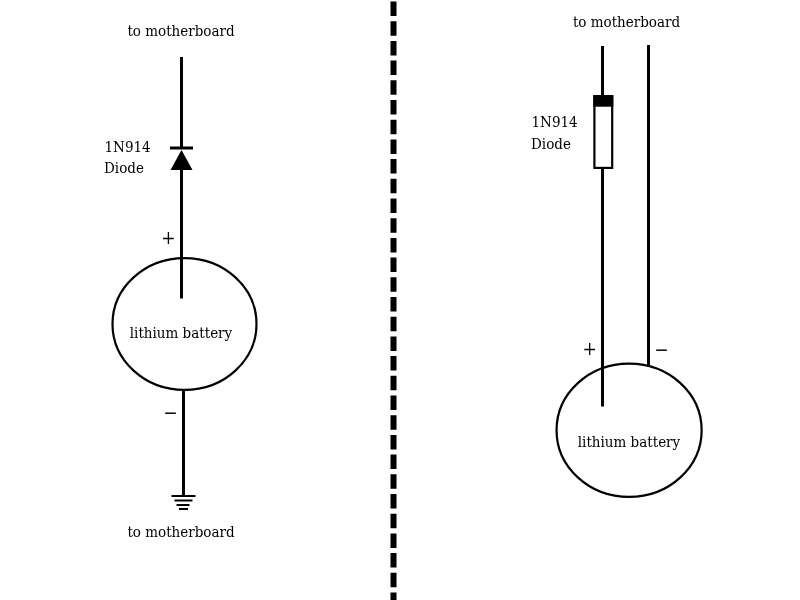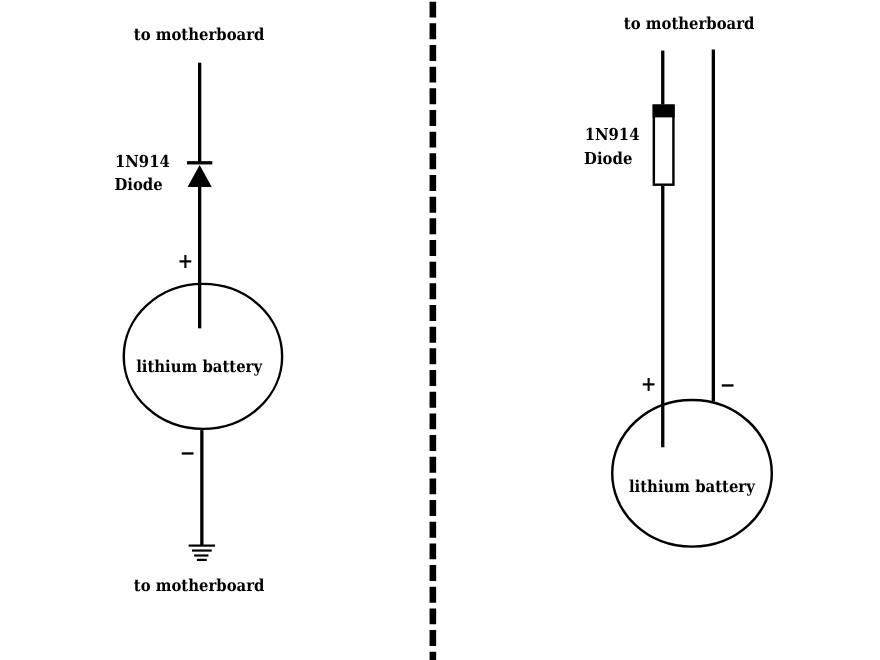--- a/index.html
+++ b/index.html
@@ -8,21 +8,20 @@
     width: 800px;
     height: 600px;
     background: #ffffff;
     overflow: hidden;
   }
   .canvas {
     position: relative;
     width: 800px;
     height: 600px;
     background: #ffffff;
-    font-weight: bold;
   }
   svg {
     display: block;
   }
   text {
     font-family: "DejaVu Serif", serif;
     font-stretch: condensed;
     font-size: 15px;
     fill: #000000;
   }

